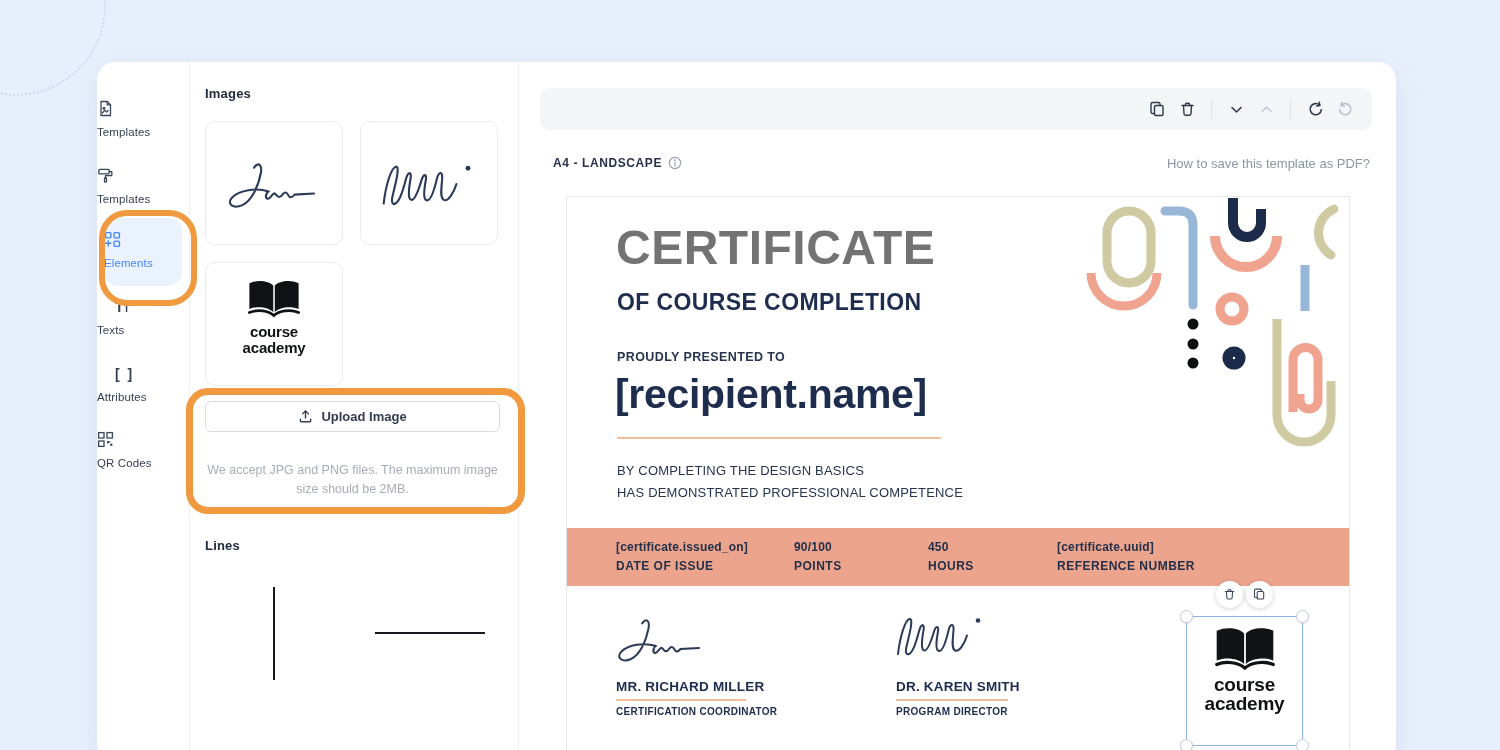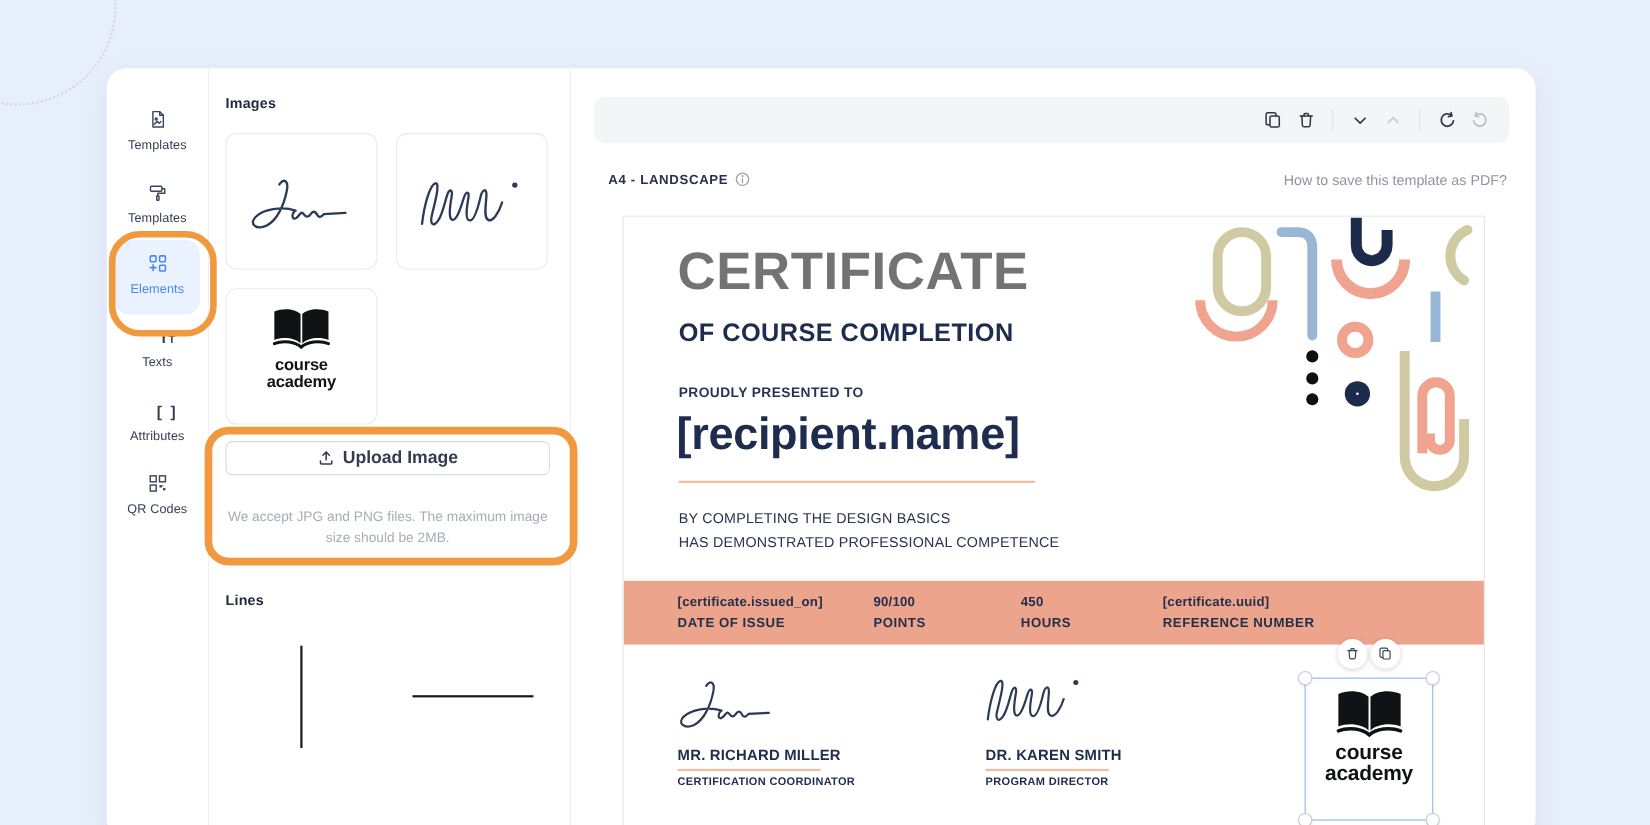--- a/index.html
+++ b/index.html
@@ -3,40 +3,40 @@
 <meta charset="utf-8">
 <style>
   html,body{margin:0;padding:0;}
   body{font-family:"Liberation Sans",sans-serif;}
   .stage{position:relative;width:1500px;height:750px;overflow:hidden;background:#e8effc;}
   .bg-arc{position:absolute;left:-74px;top:-84px;width:176px;height:176px;border:2px dotted #c3d3ef;border-radius:50%;opacity:.8;}
   .app{position:absolute;left:97px;top:62px;width:1299px;height:700px;background:#fff;border-radius:18px;box-shadow:0 8px 28px rgba(40,70,130,.08);}
 
   
   .sidebar{position:absolute;left:0;top:0;width:92px;height:100%;border-right:1px solid #eef0f4;}
-  .side-item{position:absolute;left:0;width:92px;text-align:center;color:#333f54;cursor:pointer;}
+  .side-item{position:absolute;left:0;width:92px;color:#333f54;cursor:pointer;}
   .si-icon{display:block;height:18px;margin-bottom:4px;color:#39455a;}
   .si-icon svg{vertical-align:top;}
   .si-label{font-size:11.5px;letter-spacing:.1px;}
   .side-item.active{left:7px;width:78px;height:68px;background:#e9f2fe;border-radius:14px;color:#4a86f7;padding-top:13px;box-sizing:border-box;}
   .side-item.active .si-icon{color:#4a86f7;}
   .txt-icon{font-weight:700;font-size:14px;line-height:18px;color:inherit;padding-left:18px;}
 
   
   .ring{position:absolute;border:6px solid #f0993e;border-radius:28px;pointer-events:none;z-index:9;}
   .ring-elements{left:2px;top:148px;width:86px;height:84px;}
   .ring-upload{left:89px;top:326px;width:325px;height:112px;border-width:7px;border-radius:22px;}
 
   
   .panel{position:absolute;left:92px;top:0;width:329px;height:100%;border-right:1px solid #eef0f4;}
   .panel-title{position:absolute;left:16px;font-size:13px;font-weight:700;color:#202b3d;letter-spacing:.2px;}
   .thumb{position:absolute;width:138px;height:124px;border:1px solid #e9ebef;border-radius:10px;background:#fff;display:flex;align-items:center;justify-content:center;box-sizing:border-box;cursor:pointer;}
   .thumb.logo{flex-direction:column;justify-content:flex-start;padding-top:16px;}
   .logo-txt{font-size:15px;line-height:15.5px;font-weight:800;color:#101215;letter-spacing:-.2px;}
-  .upload-btn{position:absolute;left:16px;top:339px;width:295px;height:31px;border:1px solid #d8dce2;border-radius:6px;background:#fff;display:flex;align-items:center;justify-content:center;gap:8px;font-size:16px;font-weight:600;color:#313c4f;cursor:pointer;font-family:"Liberation Sans",sans-serif;}
+  .upload-btn{position:absolute;left:16px;top:339px;width:295px;height:31px;border:1px solid #d8dce2;border-radius:6px;background:#fff;display:flex;align-items:center;justify-content:center;gap:8px;font-size:13px;font-weight:600;color:#313c4f;cursor:pointer;font-family:"Liberation Sans",sans-serif;}
   .upload-hint{position:absolute;left:18px;top:386px;width:291px;text-align:center;font-size:12.5px;line-height:19px;color:#a7acb7;}
   .line-v{position:absolute;left:84px;top:525px;width:2px;height:93px;background:#17191f;cursor:pointer;}
   .line-h{position:absolute;left:186px;top:570px;width:110px;height:2px;background:#17191f;cursor:pointer;}
 
   
   .canvas{position:absolute;left:421px;top:0;right:0;height:100%;}
   .toolbar{position:absolute;left:22px;top:26px;width:832px;height:42px;background:#f4f5f7;border-radius:10px;display:flex;align-items:center;justify-content:flex-end;padding-right:12px;box-sizing:border-box;}
   .tb-btn{width:30px;height:30px;display:flex;align-items:center;justify-content:center;color:#2e3949;cursor:pointer;}
   .tb-btn.disabled{color:#c7ccd6;cursor:default;}
   .tb-btn.muted{color:#b9bfca;}

